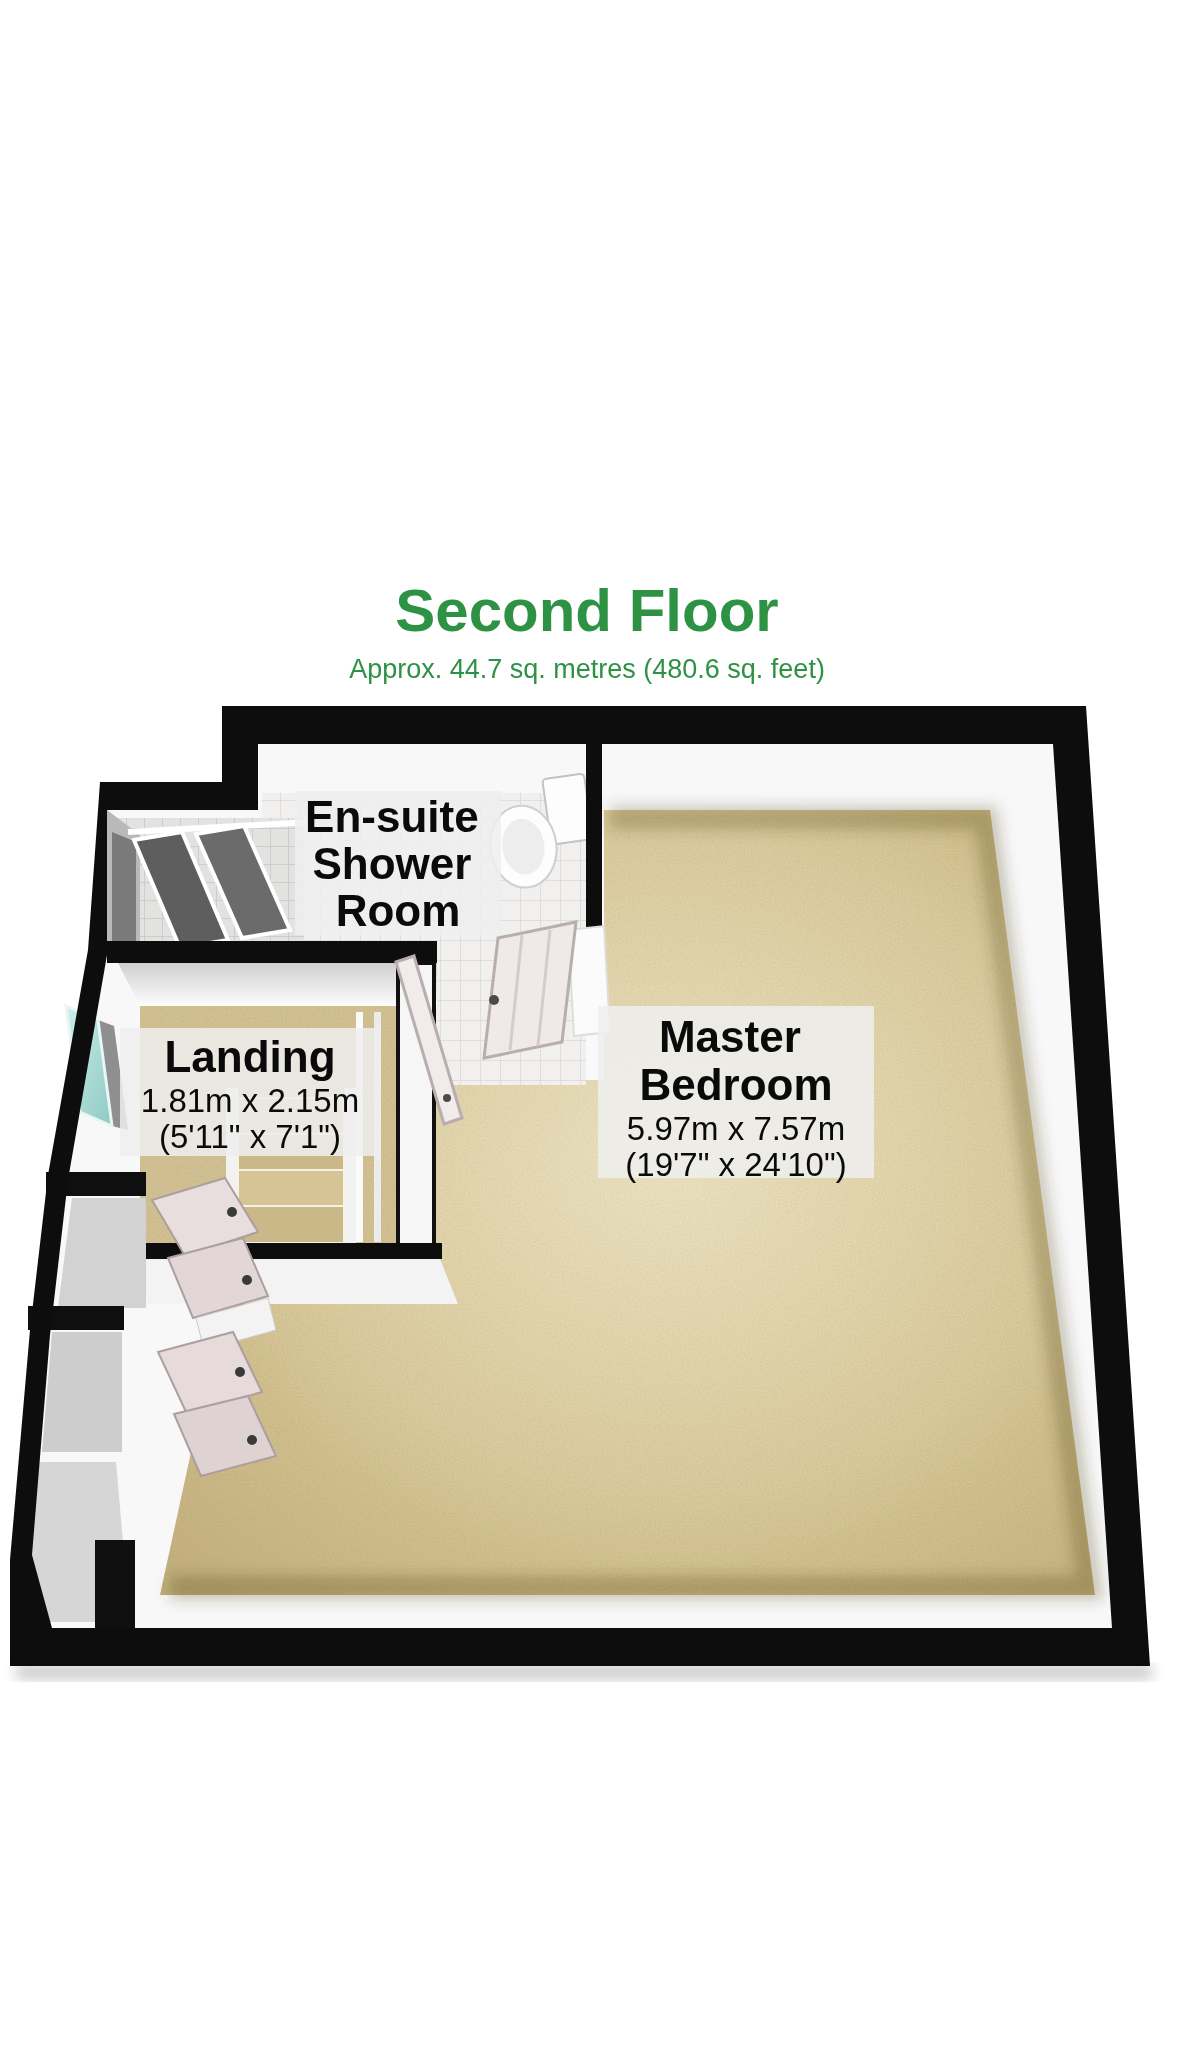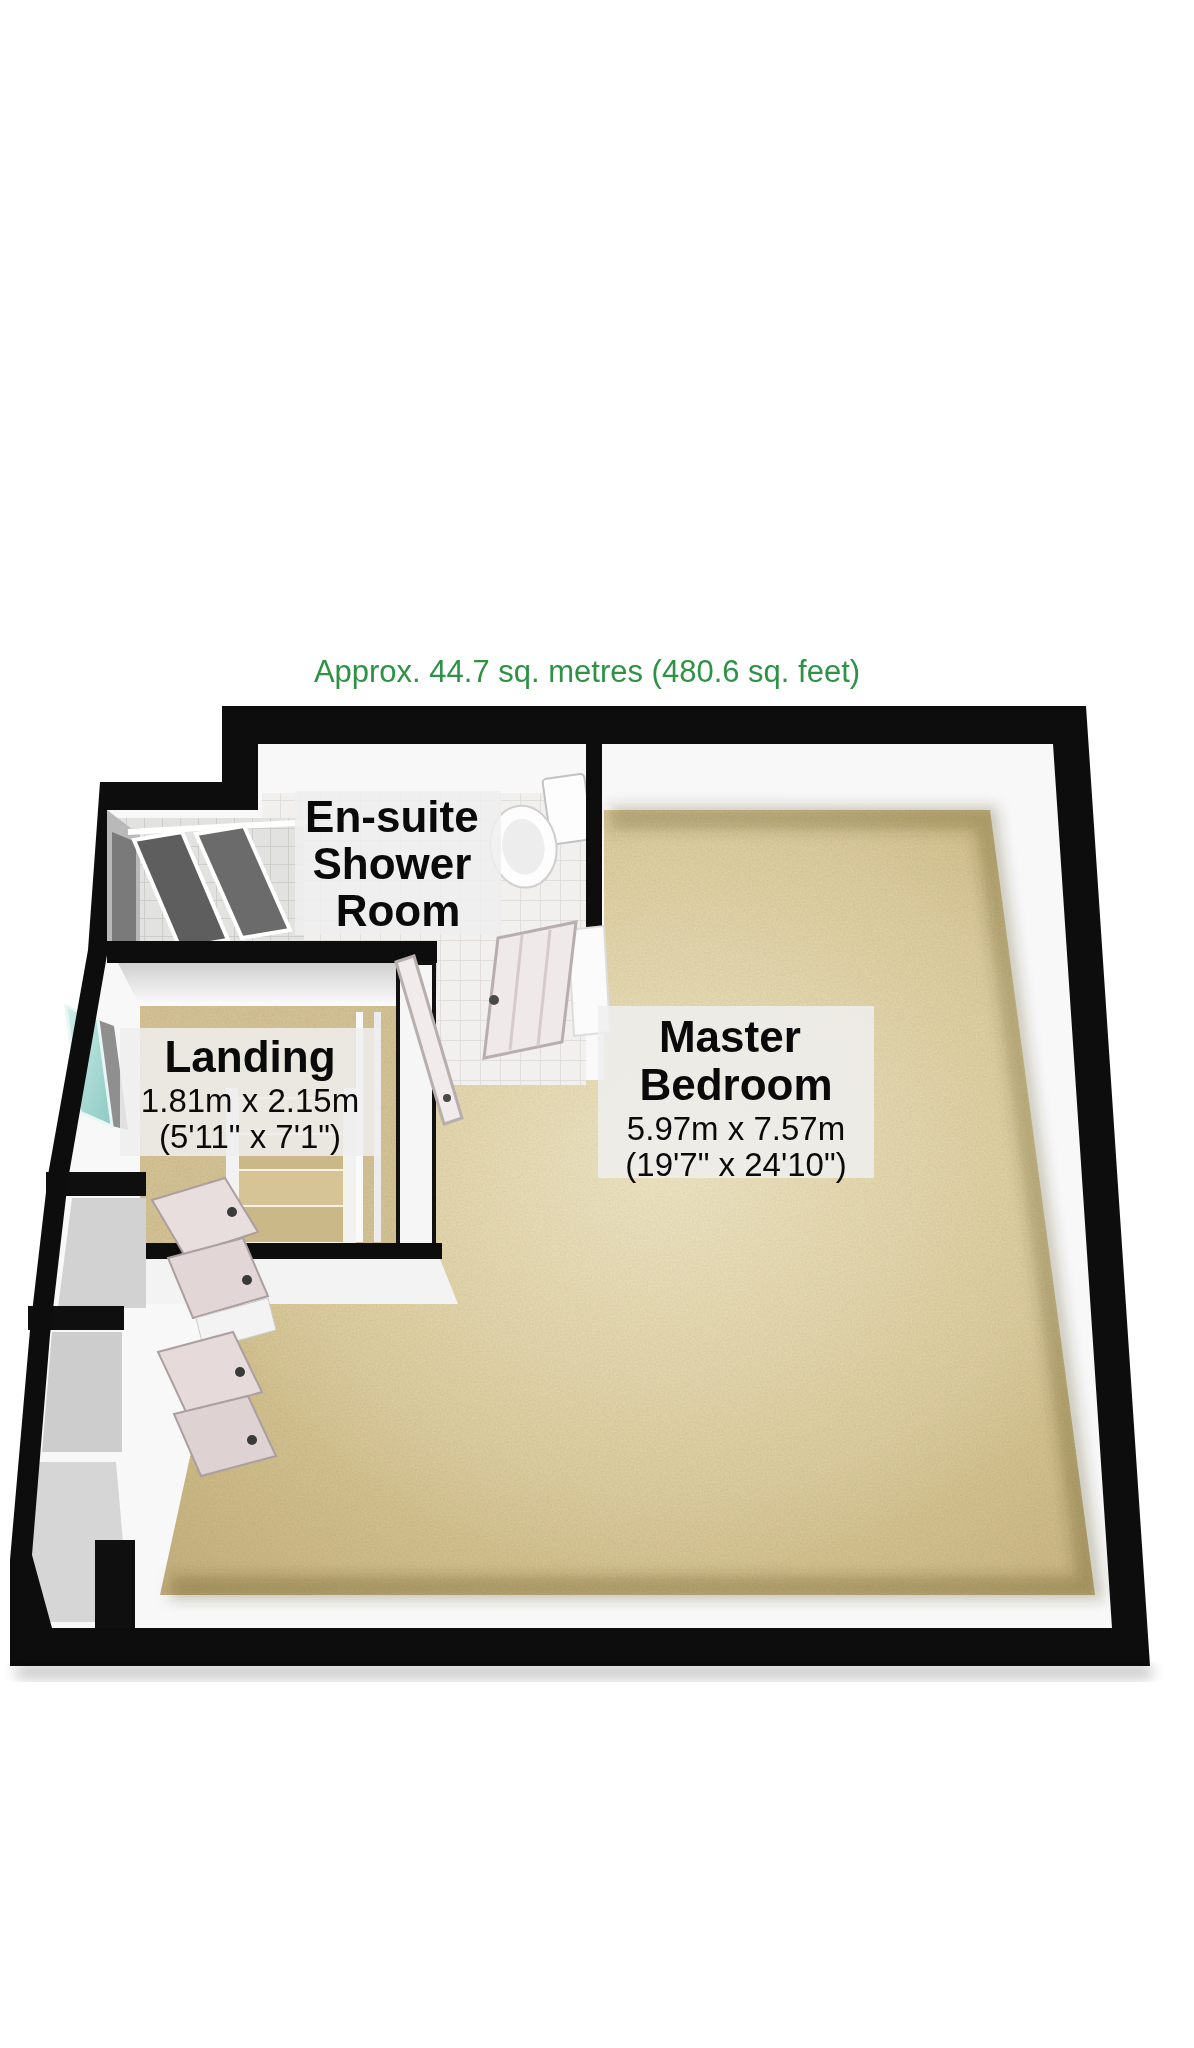--- a/index.html
+++ b/index.html
@@ -1,31 +1,32 @@
 <!DOCTYPE html>
 <html><head>
 <meta charset="utf-8">
 <style>
   html,body{margin:0;padding:0;background:#ffffff;}
   .page{position:relative;width:1194px;height:2048px;background:#ffffff;overflow:hidden;
         font-family:"Liberation Sans", sans-serif;}
   .title{position:absolute;left:0;top:576px;width:1174px;text-align:center;
          font-size:60px;font-weight:bold;color:#2e9245;letter-spacing:0px;}
   .subtitle{position:absolute;left:0;top:654px;width:1174px;text-align:center;
-            font-size:31px;color:#2e9245;}
+            font-size:27px;color:#2e9245;}
   svg{position:absolute;left:0;top:0;}
   text{font-family:"Liberation Sans", sans-serif;fill:#0a0a0a;}
   .roomname{font-size:44px;font-weight:bold;text-anchor:middle;}
   .roomdims{font-size:33px;text-anchor:middle;}
 </style>
 </head>
 <body>
 
 <div class="page">
 
+  <div class="title">Second Floor</div>
   <div class="subtitle">Approx. 44.7 sq. metres (480.6 sq. feet)</div>
 
   <svg width="1194" height="2048" viewBox="0 0 1194 2048">
     <defs>
       <pattern id="tilep" width="20" height="20" patternUnits="userSpaceOnUse">
         <rect width="20" height="20" fill="#f1f0ee"></rect>
         <path d="M20 0H0V20" stroke="#d9d8d4" stroke-width="1.5" fill="none"></path>
       </pattern>
       <pattern id="tileg" width="18" height="18" patternUnits="userSpaceOnUse">
         <rect width="18" height="18" fill="#e2e2e0"></rect>

